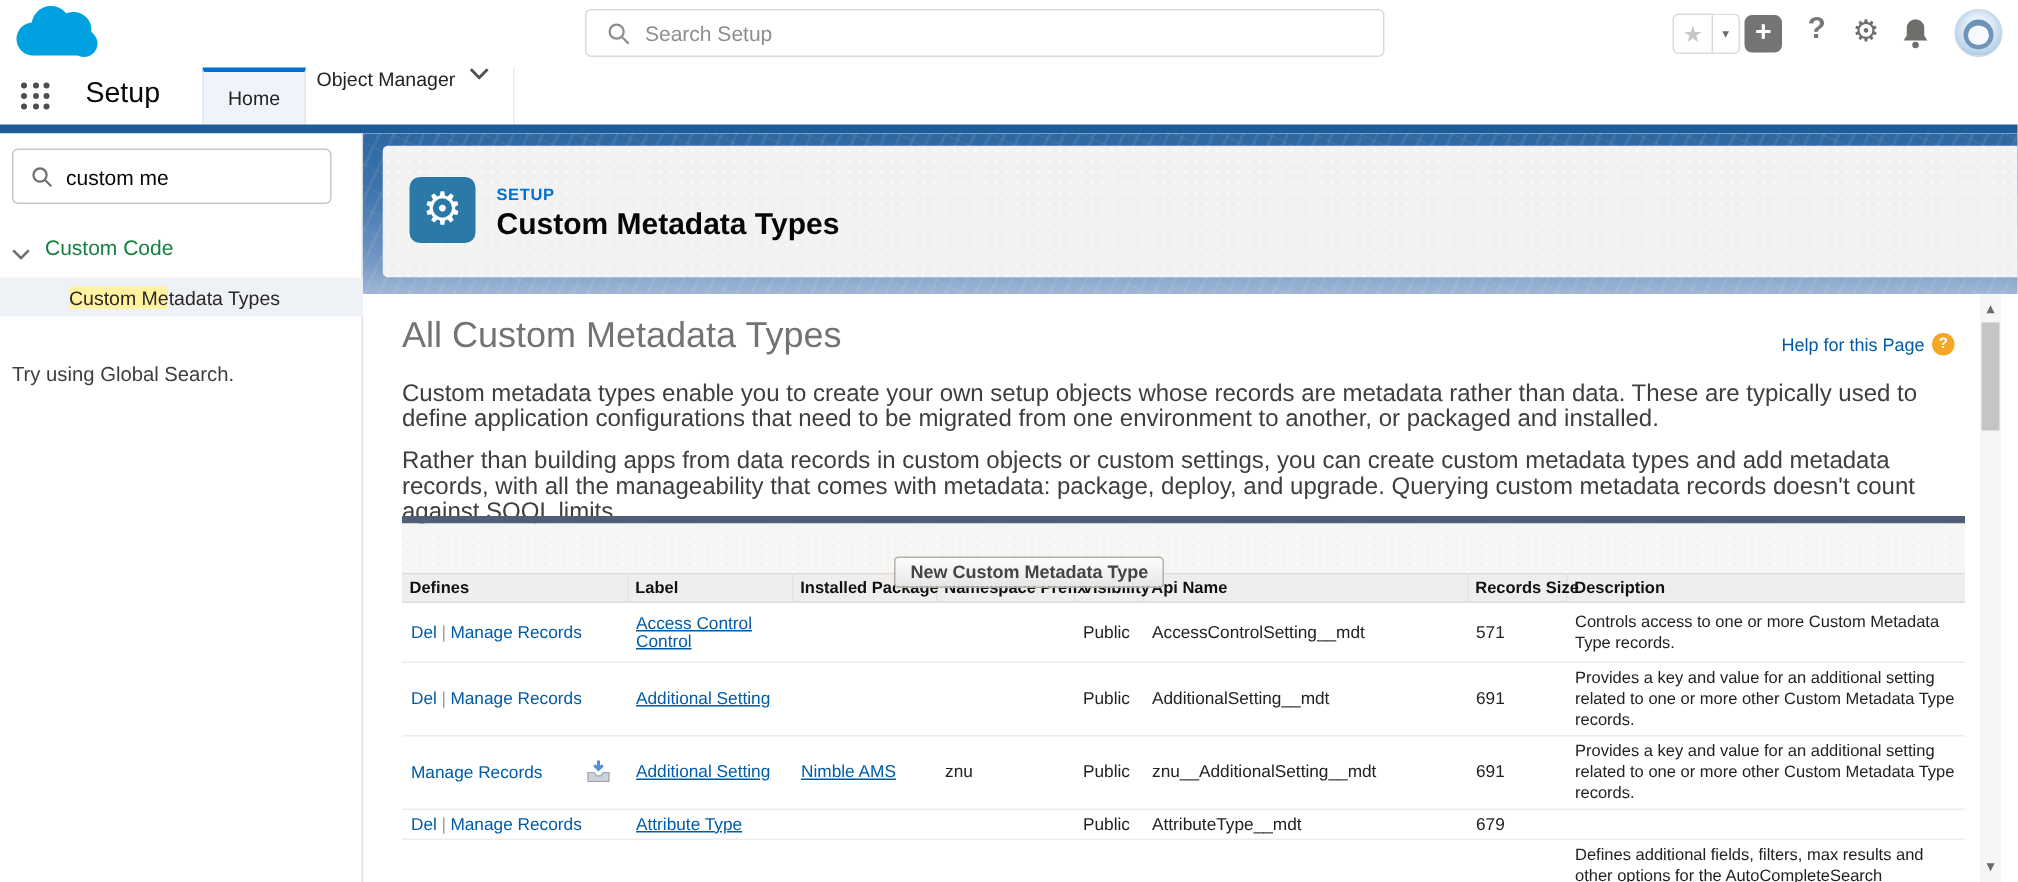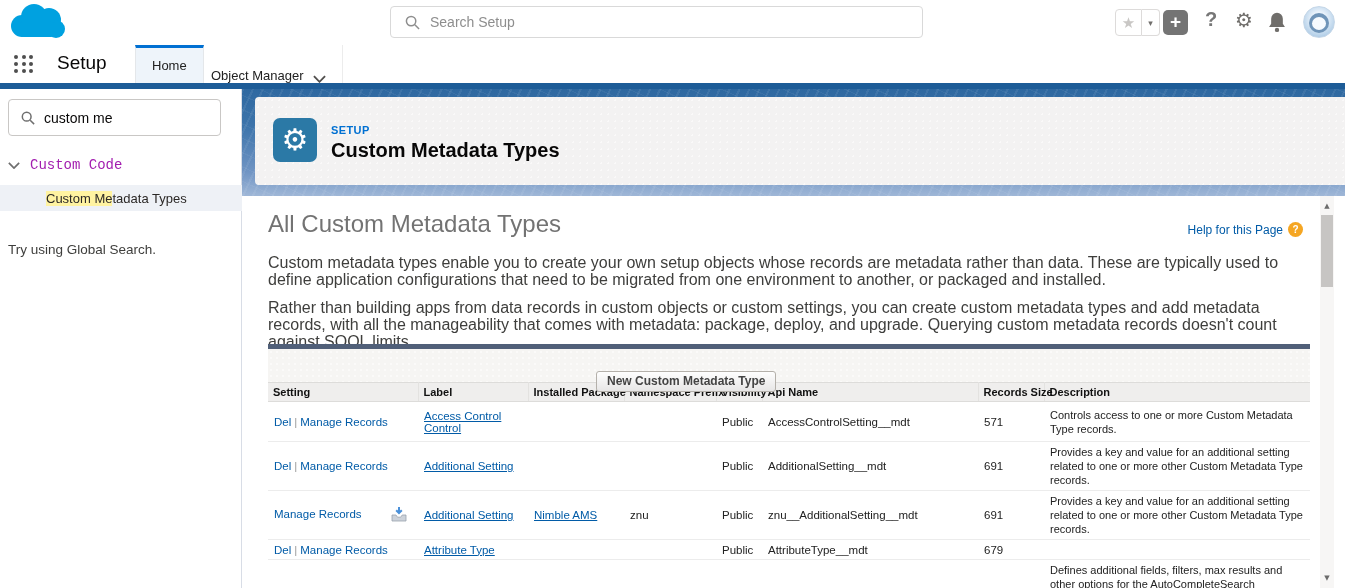--- a/index.html
+++ b/index.html
@@ -40,33 +40,33 @@
   
   .nav { position:absolute; left:0; top:45px; width:1345px; height:38px; background:#fff; }
   .waffle { position:absolute; left:14px; top:10px; width:20px; height:18px;
             display:grid; grid-template-columns:repeat(3,1fr); gap:3px; }
   .waffle span { width:4px; height:4px; border-radius:50%; background:#4e4e4e; }
   .app-label { position:absolute; left:57px; top:7px; font-size:19px; color:#080707; }
   .tab-home { position:absolute; left:135px; top:0; height:38px; padding:12px 16px;
               background:#eef4fa; border-top:3px solid #0070d2; border-left:1px solid #e4e7ea;
               border-right:1px solid #e4e7ea; display:flex; align-items:center; font-size:13px; color:#222; }
   .tab-om { position:absolute; left:195px; top:0; height:38px; padding:0 16px;
-            display:flex; align-items:flex-end; gap:9px; font-size:13px; color:#222;
+            display:flex; align-items:flex-start; gap:9px; font-size:13px; color:#222;
             border-right:1px solid #ececec; }
   .dark-strip { position:absolute; left:0; top:83px; width:1345px; height:6px; background:#1d5c97; }
 
   
   .sidebar { position:absolute; left:0; top:89px; width:242px; height:499px; background:#fff;
              border-right:1px solid #d8dde6; }
   .side-search { position:absolute; left:8px; top:10px; width:213px; height:37px;
                  border:1px solid #c9c7c5; border-radius:4px; display:flex; align-items:center; padding-left:12px; }
   .side-search input { border:none; outline:none; margin-left:9px; width:160px; font-size:14px; color:#080707;
                        font-family:"Liberation Sans",sans-serif; }
-  .tree-section { position:absolute; left:8px; top:68px; display:flex; align-items:center; gap:10px;
-                  font-size:14px; color:#a21caf; cursor:pointer;font-family:Liberation Mono, monospace; }
+  .tree-section { position:absolute; left:8px; top:68px; display:flex; align-items:flex-end; gap:10px;
+                  font-size:14px; color:#15803d; cursor:pointer; }
   .tree-item { position:absolute; left:0; top:96px; width:242px; height:26px; background:#eef1f6;
                display:flex; align-items:center; padding-left:46px; font-size:13px; color:#2b2826; cursor:pointer; }
   .hl { background:#fff3a1; }
   .side-note { position:absolute; left:8px; top:148px; font-size:13.5px; color:#3e3e3c; line-height:26px; }
 
   
   .main { position:absolute; left:242px; top:89px; width:1103px; height:499px; background:#fff; }
   .texture { position:absolute; left:0; top:0; width:1103px; height:107px;
              background-image:
                repeating-linear-gradient(115deg, rgba(255,255,255,.07) 0 2px, transparent 2px 9px),
@@ -261,21 +261,21 @@
             <col style="width:110px">
             <col style="width:96px">
             <col style="width:92px">
           <col style="width:46px">
             <col style="width:216px">
             <col style="width:66px">
             <col>
         </colgroup>
         <thead>
           <tr>
-            <th>Setting</th>
+            <th>Defines</th>
             <th>Label</th>
             <th>Installed Package</th>
             <th>Namespace Prefix</th>
             <th>Visibility</th>
             <th>Api Name</th>
             <th>Records Size</th>
             <th>Description</th>
           </tr>
         </thead>
         <tbody>

